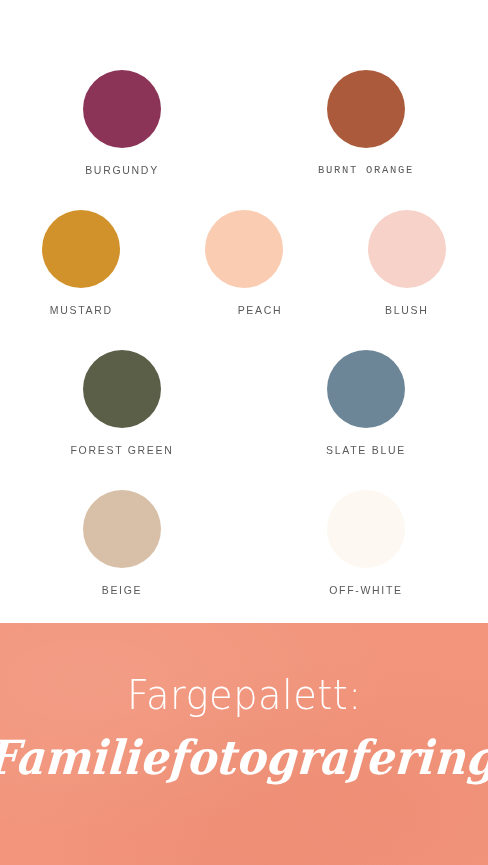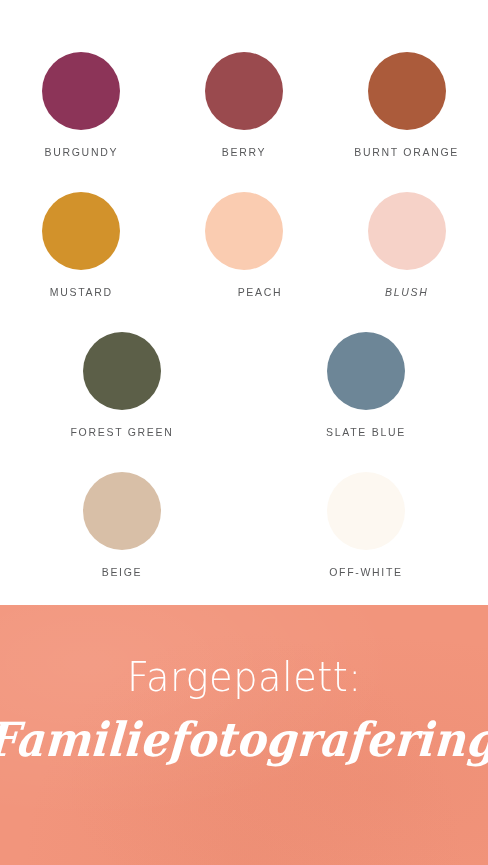--- a/index.html
+++ b/index.html
@@ -15,20 +15,21 @@
     overflow: hidden;
   }
 
   #page {
     position: relative;
     width: 488px;
     height: 725px;
     background: #ffffff;
     display: flex;
     flex-direction: column;
+    margin-top: 18px;
   }
 
   
   #palette-grid {
     flex: 0 0 auto;
     padding: 52px 0 0 0;
     display: flex;
     flex-direction: column;
   }
 
@@ -123,41 +124,37 @@
 <div id="page" style="background: rgb(255, 255, 255);">
 
   <div id="palette-grid">
 
     <div class="swatch-row">
       <div class="swatch-cell">
         <div class="swatch-circle" style="background: rgb(140, 52, 88);"></div>
         <div class="swatch-label" style="color: rgb(88, 89, 91);">BURGUNDY</div>
       </div>
       <div class="swatch-cell">
-        <div class="swatch-circle" style="background: rgb(154, 74, 78);"></div>
-        <div class="swatch-label" style="color: rgb(88, 89, 91);">BERRY</div>
-      </div>
-      <div class="swatch-cell">
         <div class="swatch-circle" style="background: rgb(171, 91, 59);"></div>
-        <div class="swatch-label" style="color: rgb(88, 89, 91);">BURNT ORANGE</div>
+        <div class="swatch-label" style="color: rgb(88, 89, 91); font-family: Liberation Mono, monospace;">BURNT ORANGE</div>
       </div>
     </div>
 
     <div class="swatch-row">
       <div class="swatch-cell">
         <div class="swatch-circle" style="background: rgb(210, 146, 43);"></div>
         <div class="swatch-label" style="color: rgb(88, 89, 91);">MUSTARD</div>
       </div>
       <div class="swatch-cell">
         <div class="swatch-circle" style="background: rgb(250, 204, 177);"></div>
         <div class="swatch-label" style="color: rgb(88, 89, 91); padding-left: 32px;">PEACH</div>
       </div>
       <div class="swatch-cell">
         <div class="swatch-circle" style="background: rgb(246, 210, 200);"></div>
-        <div class="swatch-label" style="color: rgb(88, 89, 91); font-style: italic;">BLUSH</div>
+        <div class="swatch-label" style="color: rgb(88, 89, 91);">BLUSH</div>
       </div>
     </div>
 
     <div class="swatch-row">
       <div class="swatch-cell">
         <div class="swatch-circle" style="background: rgb(92, 95, 72);"></div>
         <div class="swatch-label" style="color: rgb(88, 89, 91); text-align: right;">FOREST GREEN</div>
       </div>
       <div class="swatch-cell">
         <div class="swatch-circle" style="background: rgb(109, 134, 151);"></div>

